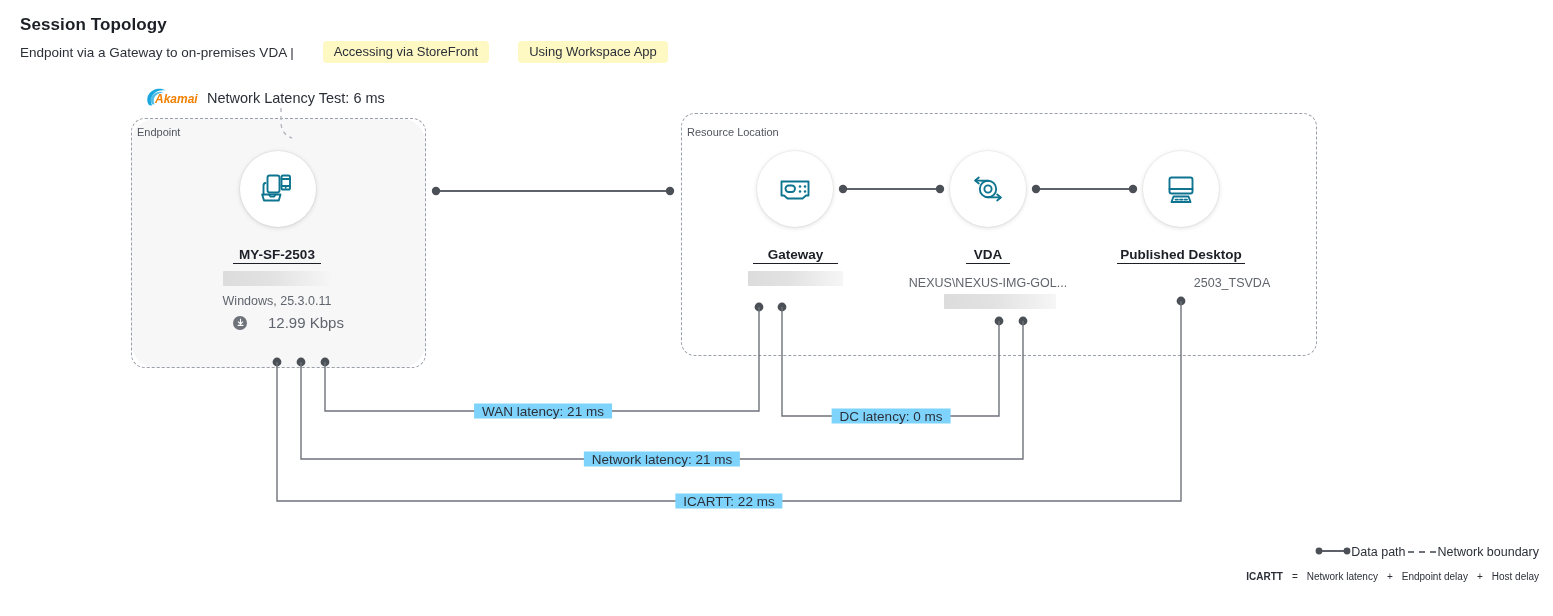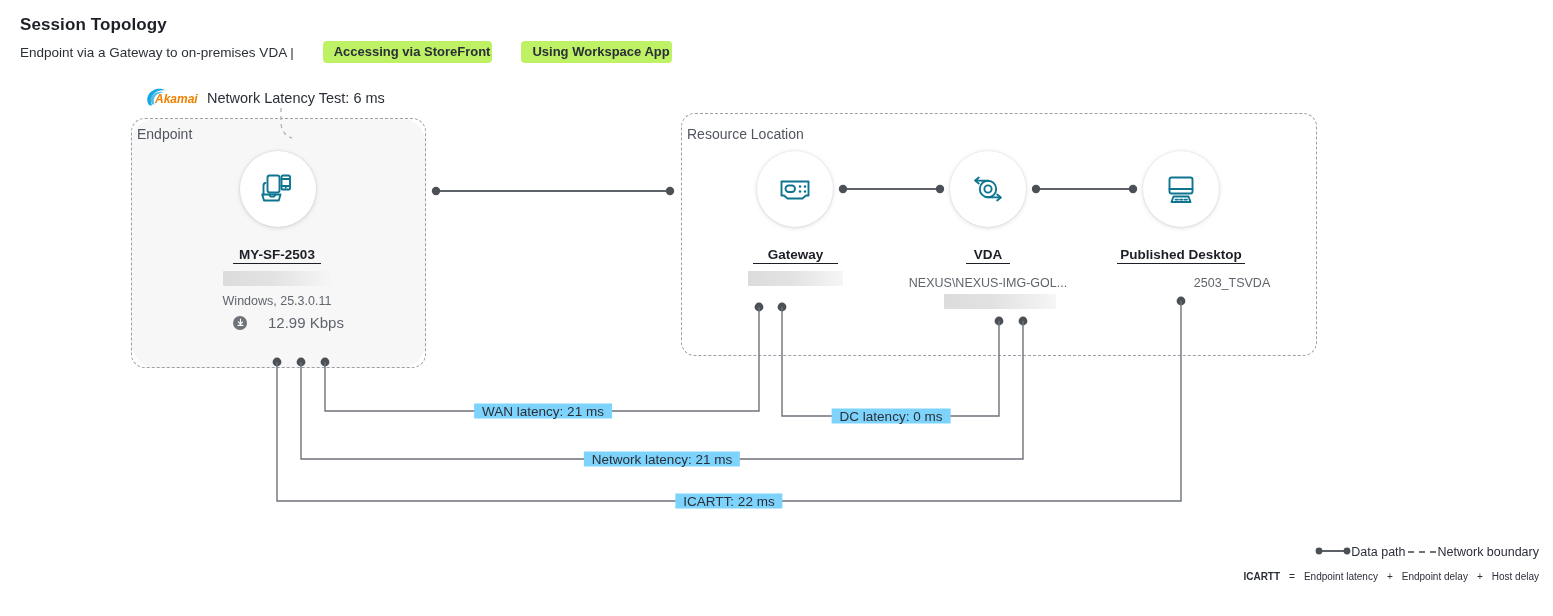--- a/index.html
+++ b/index.html
@@ -20,28 +20,27 @@
     letter-spacing: .1px;
   }
   .subtitle-row {
     position: absolute; left: 20px; top: 41px;
     display: flex; align-items: center; gap: 17px;
     font-size: 13.5px; color: #2b2f38;
   }
   .subtitle-text { white-space: nowrap; }
   .pill {
     margin-left: 12px;
-    background: #bef264;
+    background: #fef9c3;
     border-radius: 4px;
-    padding: 4px 2px 5px 11px;
+    padding: 4px 11px 5px 11px;
     font-size: 13px;
     color: #2b2f38;
     white-space: nowrap;
     line-height: 1;
-    font-weight: bold;
   }
 
   
   .akamai-row {
     position: absolute; left: 146px; top: 88px;
     display: flex; align-items: center; gap: 0px;
   }
   .akamai-logo {
     width: 60px; height: 19px;
     position: relative;
@@ -53,21 +52,21 @@
   }
 
   
   .boundary {
     position: absolute;
     border: 1.4px dashed #9aa0a8;
     border-radius: 14px;
   }
   .boundary-label {
     position: absolute;
-    font-size: 14px;
+    font-size: 11px;
     color: #50555e;
     white-space: nowrap;
   }
   .endpoint-fill {
     position: absolute;
     background: #f7f7f8;
     border-radius: 26px;
   }
 
   
@@ -297,20 +296,20 @@
       </svg>
     </span>
     <span>Data path</span>
     <span class="lg-dash-sample"></span>
     <span>Network boundary</span>
   </div>
 
   <div class="legend-row2">
     <span class="lg-bold">ICARTT</span>
     <span>=</span>
-    <span>Endpoint latency</span>
+    <span>Network latency</span>
     <span>+</span>
     <span>Endpoint delay</span>
     <span>+</span>
     <span>Host delay</span>
   </div>
 
 </div>
 
 </body></html>

